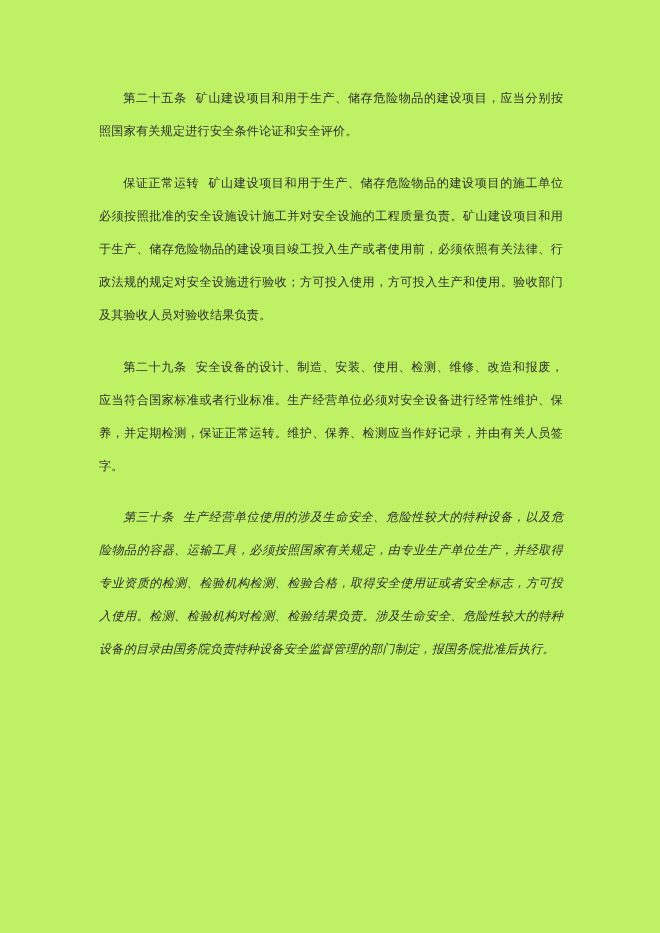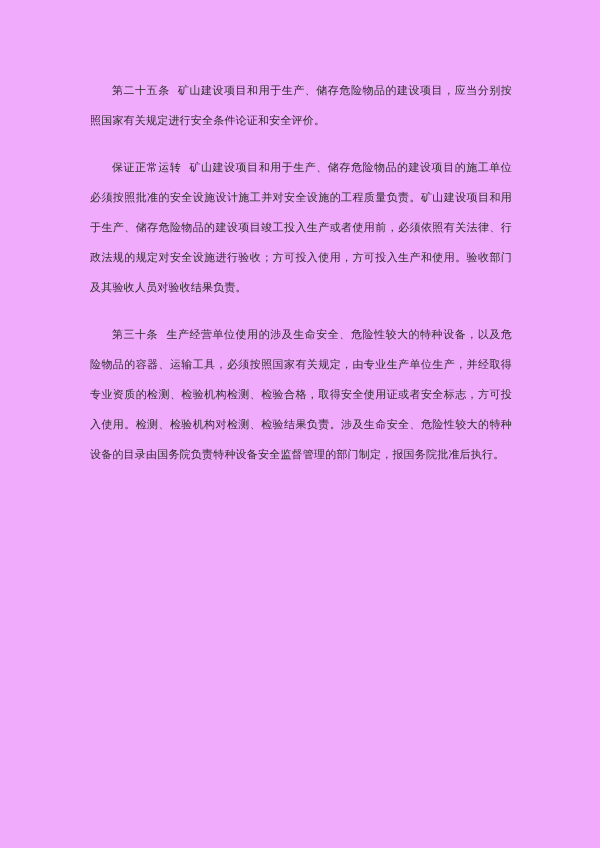--- a/index.html
+++ b/index.html
@@ -9,49 +9,51 @@
   }
   body {
     width: 600px;
     height: 848px;
     overflow: hidden;
   }
   .page {
     box-sizing: border-box;
     width: 600px;
     height: 848px;
-    background: #f0abfc;
+    background: #bef264;
     padding: 75px 88px 0 90px;
     font-family: "Liberation Serif", "DejaVu Serif", serif;
     color: #2d2d2d;
   }
   .para {
     margin: 0 0 17px 0;
     font-size: 11px;
     line-height: 30px;
     text-align: justify;
     text-justify: inter-ideograph;
     text-indent: 2em;
     letter-spacing: 0.2px;
     word-break: break-all;
   }
   .para:last-child {
     margin-bottom: 0;
+    font-style: italic;
   }
   .article-num {
     margin-right: 0.75em;
   }
 </style>
 </head>
 <body>
 
 <div class="page">
 
   <p class="para"><span class="article-num">第二十五条</span><span>矿山建设项目和用于生产、储存危险物品的建设项目，应当分别按照国家有关规定进行安全条件论证和安全评价。</span></p>
 
 
   <p class="para"><span class="article-num">保证正常运转</span><span>矿山建设项目和用于生产、储存危险物品的建设项目的施工单位必须按照批准的安全设施设计施工并对安全设施的工程质量负责。矿山建设项目和用于生产、储存危险物品的建设项目竣工投入生产或者使用前，必须依照有关法律、行政法规的规定对安全设施进行验收；方可投入使用，方可投入生产和使用。验收部门及其验收人员对验收结果负责。</span></p>
 
 
+  <p class="para"><span class="article-num">第二十九条</span><span>安全设备的设计、制造、安装、使用、检测、维修、改造和报废，应当符合国家标准或者行业标准。生产经营单位必须对安全设备进行经常性维护、保养，并定期检测，保证正常运转。维护、保养、检测应当作好记录，并由有关人员签字。</span></p>
 
   <p class="para"><span class="article-num">第三十条</span><span>生产经营单位使用的涉及生命安全、危险性较大的特种设备，以及危险物品的容器、运输工具，必须按照国家有关规定，由专业生产单位生产，并经取得专业资质的检测、检验机构检测、检验合格，取得安全使用证或者安全标志，方可投入使用。检测、检验机构对检测、检验结果负责。涉及生命安全、危险性较大的特种设备的目录由国务院负责特种设备安全监督管理的部门制定，报国务院批准后执行。</span></p>
 
 </div>
 
 </body></html>

